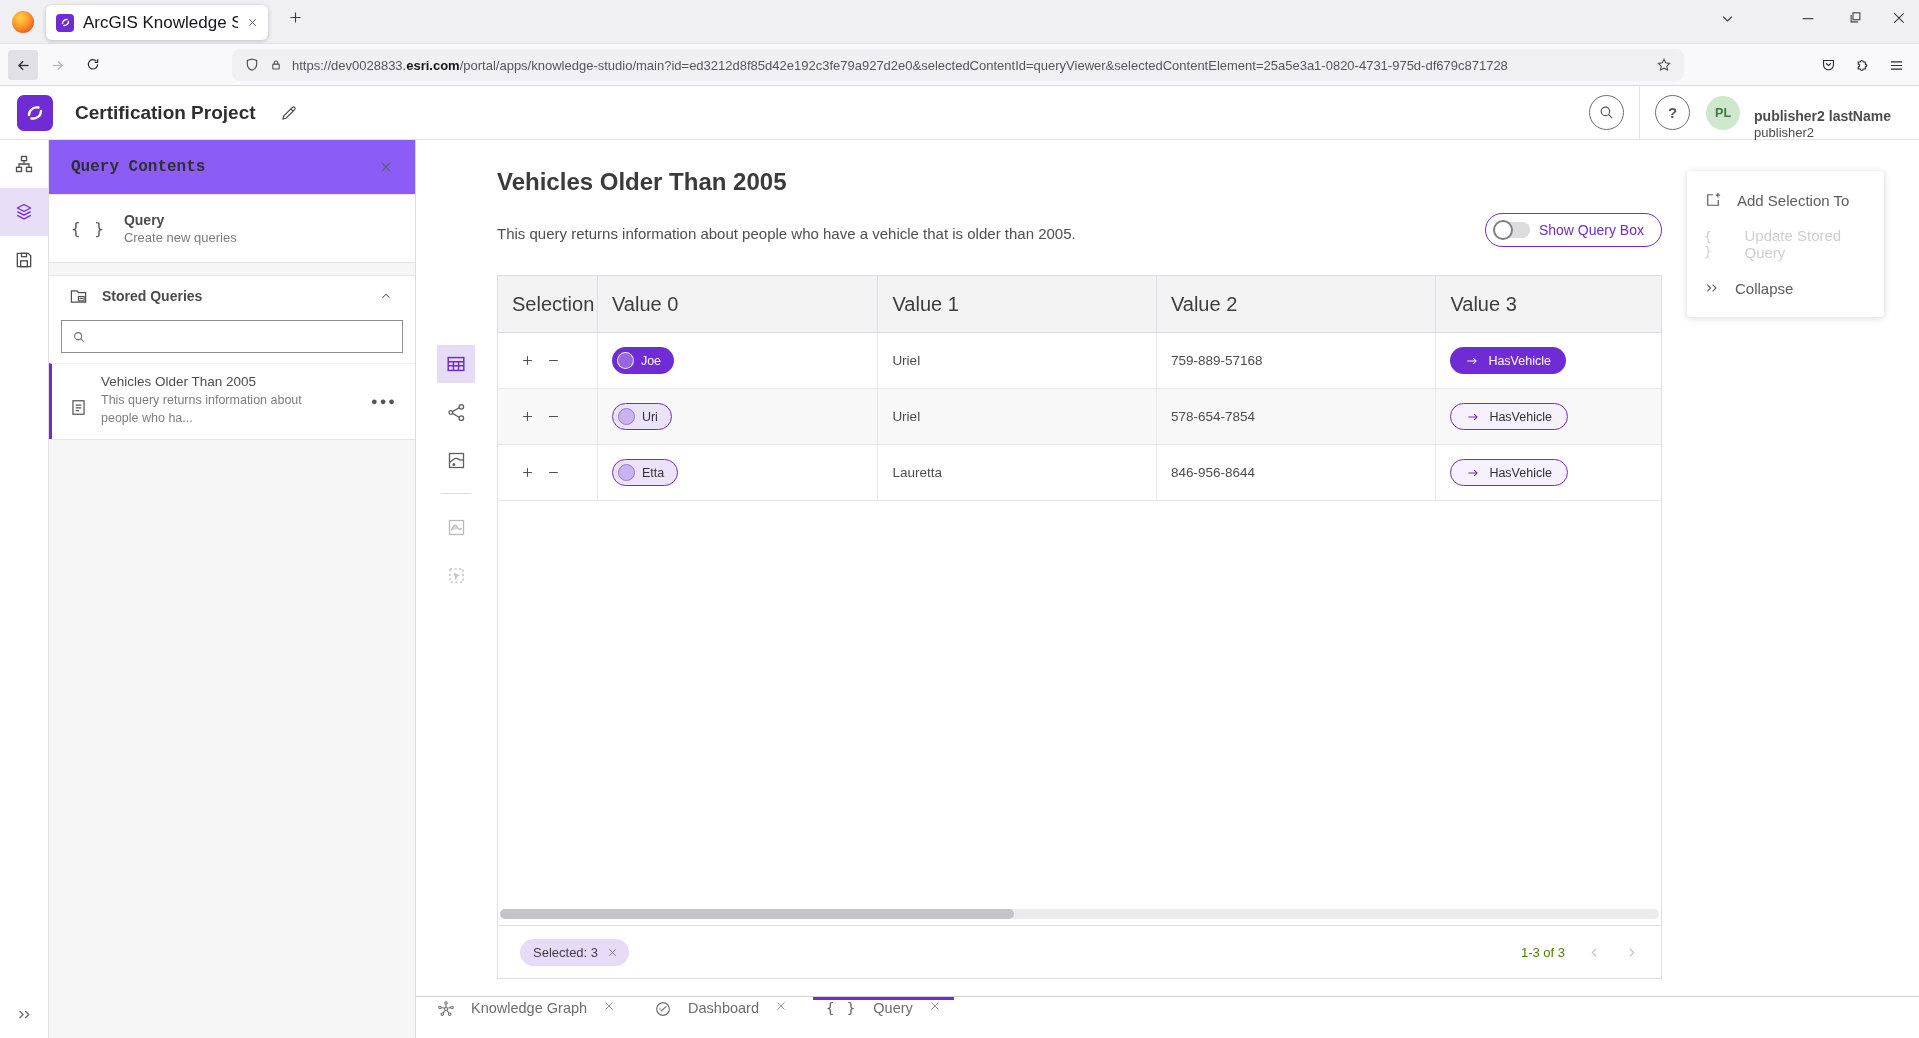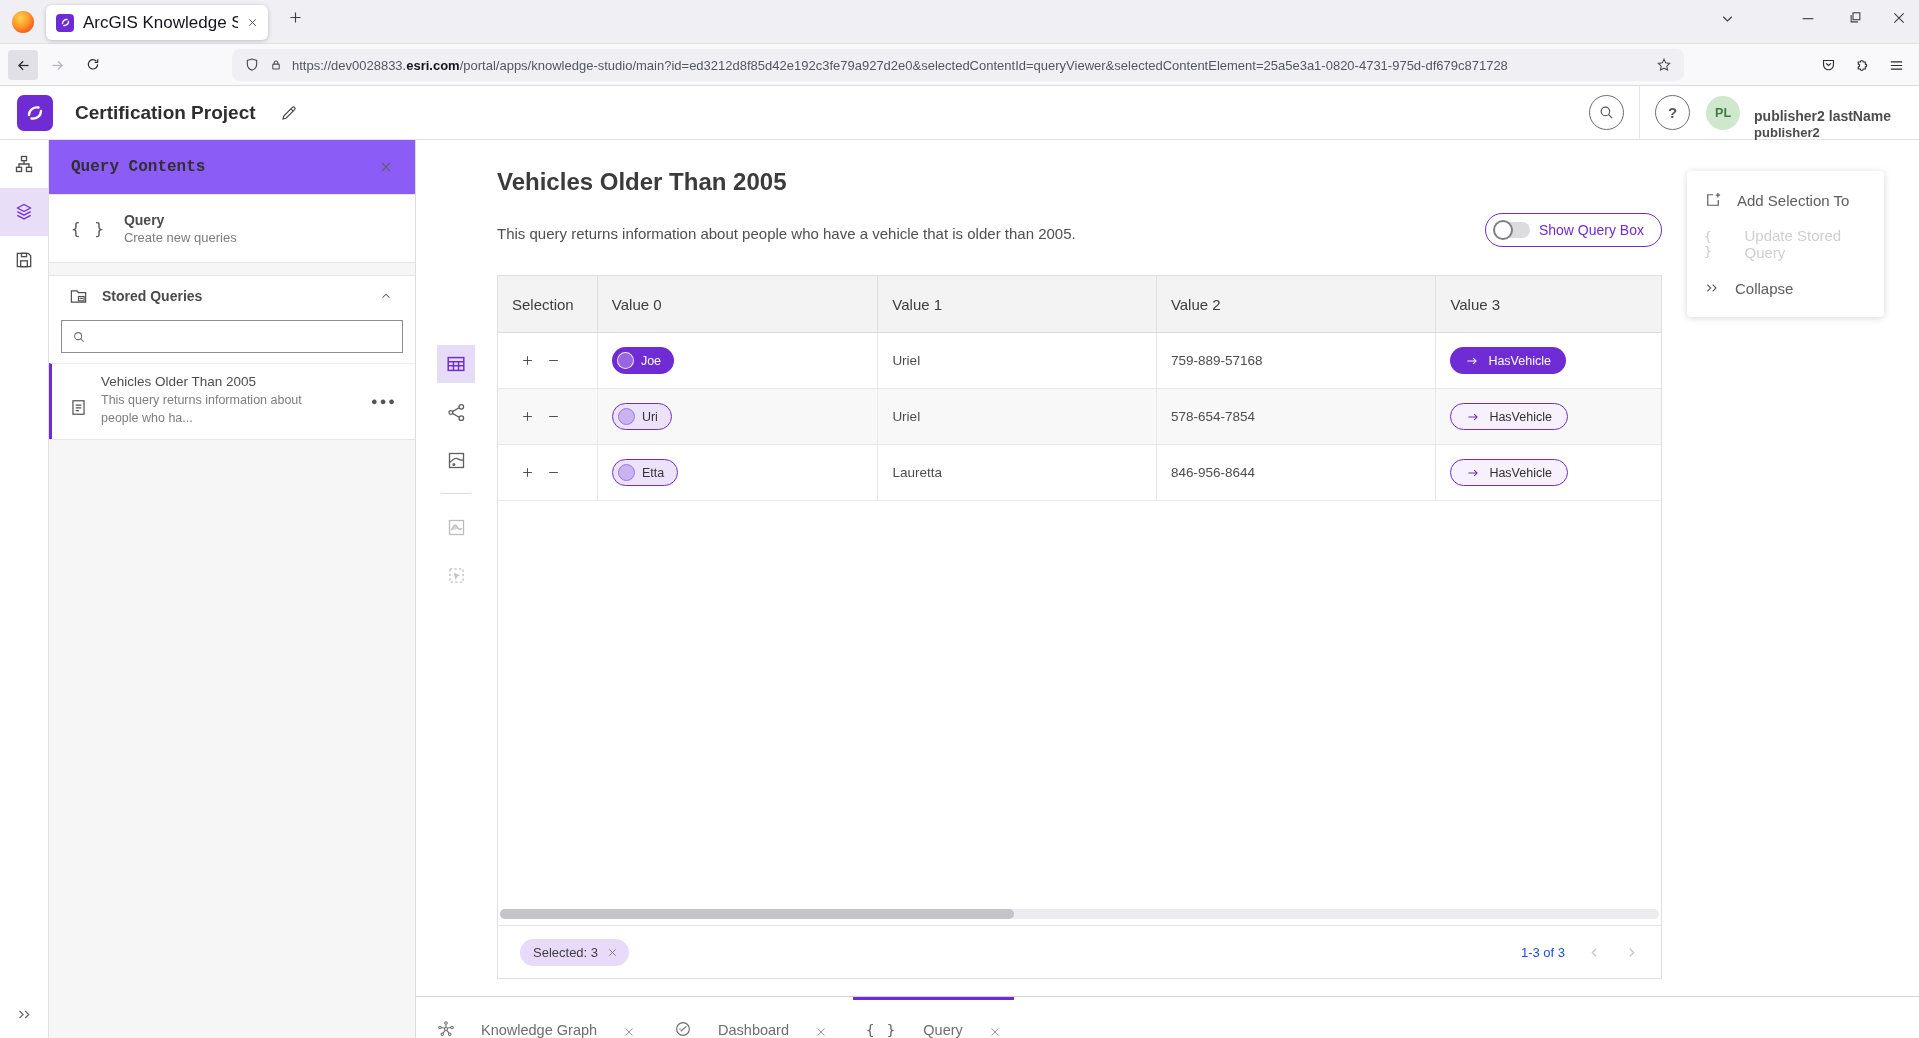--- a/index.html
+++ b/index.html
@@ -45,21 +45,21 @@
   .editpen { margin-left:24px; color:#4a4a4a; }
   .hdr-right { margin-left:auto; display:flex; align-items:center; height:100%; padding-right:28px; }
   .roundbtn { width:35px; height:35px; border-radius:50%; border:1px solid #6e6e6e; color:#555;
     display:flex; align-items:center; justify-content:center; font-size:16px; background:#fff; }
   .hdr-div { width:1px; height:54px; background:#e3e3e8; margin:0 15px; }
   .avatar { width:34px; height:34px; border-radius:50%; background:#cfe8cd; color:#40793f;
     font-size:12.5px; font-weight:700; display:flex; align-items:center; justify-content:center;
     margin:0 14px 0 16px; }
   .usertext { line-height:1.25; }
   .usertext .n { font-size:14px; font-weight:700; color:#4c4c4c;margin-top:24px; }
-  .usertext .r { font-size:13px; color:#4c4c4c;font-weight:bold; }
+  .usertext .r { font-size:13px; color:#4c4c4c; }
 
   
   .rail { position:absolute; left:0; top:140px; bottom:0; width:49px; background:#fff;
     border-right:1px solid #e0e0e3; }
   .rail-item { width:48px; height:48px; display:flex; align-items:center; justify-content:center;
     color:#4e4e4e; }
   .rail-item.sel { background:#e9def8; color:#6f2bd4; }
   .rail-bottom { position:absolute; bottom:4px; left:0; width:48px; height:40px; display:flex;
     align-items:center; justify-content:center; color:#6a6a6a; }
 
@@ -105,21 +105,21 @@
     align-items:center; }
   .vtool .vt { width:38px; height:38px; display:flex; align-items:center; justify-content:center;
     color:#5f5f5f; margin-bottom:10px; }
   .vtool .vt.active { background:#e7dcf8; color:#6f2bd4; }
   .vtool .vt.dim { color:#bdbdbd; }
   .vtool .vdiv { width:30px; height:1px; background:#dcdcdc; margin:4px 0 14px; }
 
   .tablewrap { position:absolute; left:81px; top:135px; width:1165px; height:704px;
     border:1px solid #dfdfe3; display:flex; flex-direction:column; background:#fff; }
   .thead { display:flex; height:57px; background:#f3f3f4; border-bottom:1px solid #d9d9dd; flex:none; }
-  .th { display:flex; align-items:center; padding:0 14px; font-size:15px; color:#3d3d3d;
+  .th { display:flex; align-items:center; padding:0 14px; font-size:20px; color:#3d3d3d;
     border-right:1px solid #dfdfe3; }
   .tr { display:flex; height:56px; border-bottom:1px solid #e8e8eb; flex:none; background:#fff; }
   .tr.alt { background:#f8f8f9; }
   .td { display:flex; align-items:center; padding:0 14px; border-right:1px solid #e8e8eb;
     font-size:13.5px; color:#4d4d4d; }
   .c0 { width:100px; } .c1 { width:281px; } .c2 { width:279px; } .c3 { width:280px; }
   .c4 { width:225px; border-right:none !important; }
   .selbtns { gap:13px; padding-left:23px; color:#4a4a4a; }
 
   .epill { height:27px; border-radius:14px; display:flex; align-items:center; gap:7px;
@@ -141,33 +141,33 @@
   .filler { flex:1; }
   .hscroll { height:10px; margin:0 2px 6px; background:#ececee; border-radius:5px;
     position:relative; flex:none; }
   .hthumb { position:absolute; left:0; top:0; height:10px; width:514px; background:#c4c4c8;
     border-radius:5px; }
   .tfooter { height:53px; border-top:1px solid #e3e3e6; display:flex; align-items:center;
     padding:0 22px; flex:none; }
   .chip { background:#e7dbf9; border-radius:14px; height:27px; display:flex; align-items:center;
     gap:9px; padding:0 11px 0 13px; font-size:13px; color:#3f3f3f; }
   .pager { margin-left:auto; display:flex; align-items:center; gap:22px; }
-  .pager .rng { font-size:13px; color:#1d4ed8; }
+  .pager .rng { font-size:13px; color:#4d7c0f; }
   .pgbtn { color:#c2c2c5; display:flex; }
 
   .ctxmenu { position:absolute; left:1271px; top:31px; width:197px; background:#fff;
     border-radius:4px; box-shadow:0 1px 7px rgba(0,0,0,.16); padding:7px 0; }
   .citem { height:44px; display:flex; align-items:center; gap:15px; padding:0 17px;
     font-size:15px; color:#5d5d5d; }
   .citem.disabled { color:#cfcfcf; }
 
   
   .bottombar { position:absolute; left:416px; right:0; bottom:0; height:42px; background:#fff;
     border-top:1px solid #d4d4d8; display:flex; align-items:stretch; padding-left:8px; }
-  .wtab { display:flex; align-items:flex-end; gap:26px; padding:0 13px; color:#6d6d6d;
+  .wtab { display:flex; align-items:flex-start; gap:16px; padding:0 13px; color:#6d6d6d;
     font-size:14.5px; border-top:3px solid transparent; margin-right:13px; }
   .wtab.active { border-top-color:#6f2bd4; }
   .wtab .x { color:#8a8a8a; display:flex; }
 </style>
 </head>
 <body>
 
 <div id="app">
 
   <div class="tabstrip">

